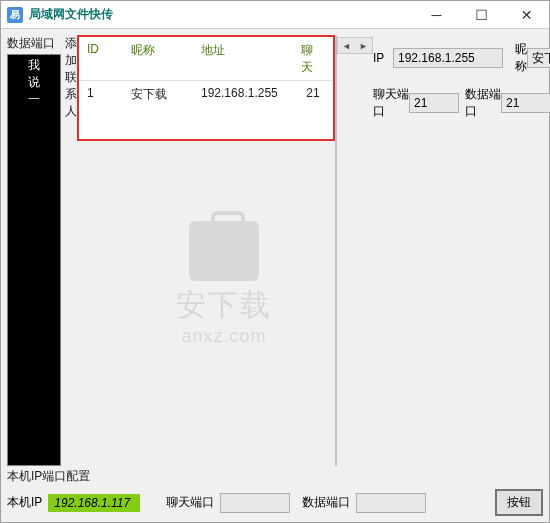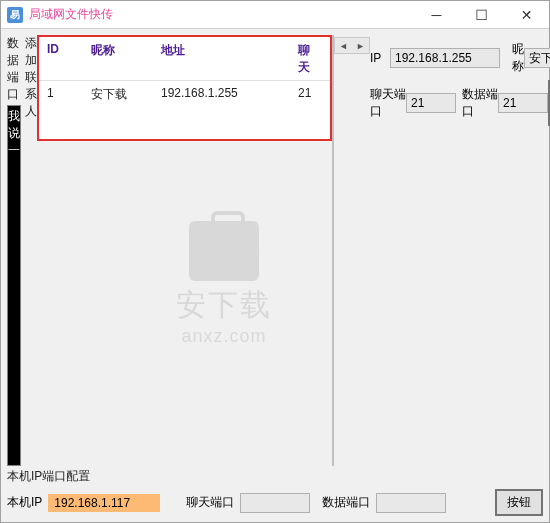--- a/index.html
+++ b/index.html
@@ -20,21 +20,21 @@
       padding-left: 6px;
     }
     .titlebar .icon-box {
       width: 16px; height: 16px;
       background: #4a90d9;
       border-radius: 2px;
       display: flex; align-items: center; justify-content: center;
       color: #fff; font-size: 10px; font-weight: bold;
       margin-right: 6px;
     }
-    .titlebar .title { flex: 1; font-size: 12px; color: #ec4899; }
+    .titlebar .title { flex: 1; font-size: 12px; color: #0f766e; font-weight: bold; }
     .titlebar .win-btns { display: flex; }
     .titlebar .win-btn {
       width: 45px; height: 28px;
       display: flex; align-items: center; justify-content: center;
       font-size: 14px; color: #333;
     }
     
     .content {
       flex: 1;
       display: flex;
@@ -45,21 +45,21 @@
     .left-panel {
       width: 268px;
       display: flex; flex-direction: column;
     }
     .left-panel .label { font-size: 12px; margin-bottom: 2px; color: #222; }
     .chat-log {
       background: #000;
       color: #fff;
       flex: 1;
       border: 1px solid #808080;
-      padding: 2px 0;
+      padding: 2px 20px;
       font-size: 12px;
       overflow: hidden;
     }
     .input-row {
       display: flex; gap: 4px;
       margin-top: 6px;
       align-items: stretch;
     }
     .msg-input {
       flex: 1; height: 30px;
@@ -85,27 +85,26 @@
       border: 2px solid #e03030;
       height: 106px;
       background: #fff;
       margin-bottom: 2px;
     }
     .contact-headers {
       display: flex;
       border-bottom: 1px solid #e0e0e0;
       padding: 5px 20px 4px 8px;
       font-size: 12px;
-      color: #4c1d95;
-      font-weight: bold;
+      color: #4d7c0f;
     }
     .col-id { width: 44px; }
     .col-nick { width: 70px; }
     .col-addr { width: 100px; }
-    .col-chat { flex: 1; text-align: left; margin-left: 37px; }
+    .col-chat { flex: 1; text-align: center; }
     .contact-row {
       display: flex;
       padding: 5px 8px;
       font-size: 12px;
       color: #222;
     }
     
     .blank-area {
       flex: 1;
       background: #fff;
@@ -152,24 +151,25 @@
     
     .bottom-section {
       padding: 2px 6px 6px 6px;
     }
     .bottom-section .label { font-size: 12px; margin-bottom: 4px; color: #222; }
     .bottom-row {
       display: flex; align-items: center;
       gap: 6px; font-size: 12px;
     }
     .local-ip {
-      background: #fdba74;
+      background: #84cc16;
       border: none;
       padding: 2px 6px;
-      width: 112px;
+      width: 92px;
+      font-style: italic;
     }
     .btn-right { margin-left: auto; }
     
     .watermark {
       position: absolute;
       top: 220px; left: 175px;
       pointer-events: none;
       opacity: 0.22;
       text-align: center;
     }

